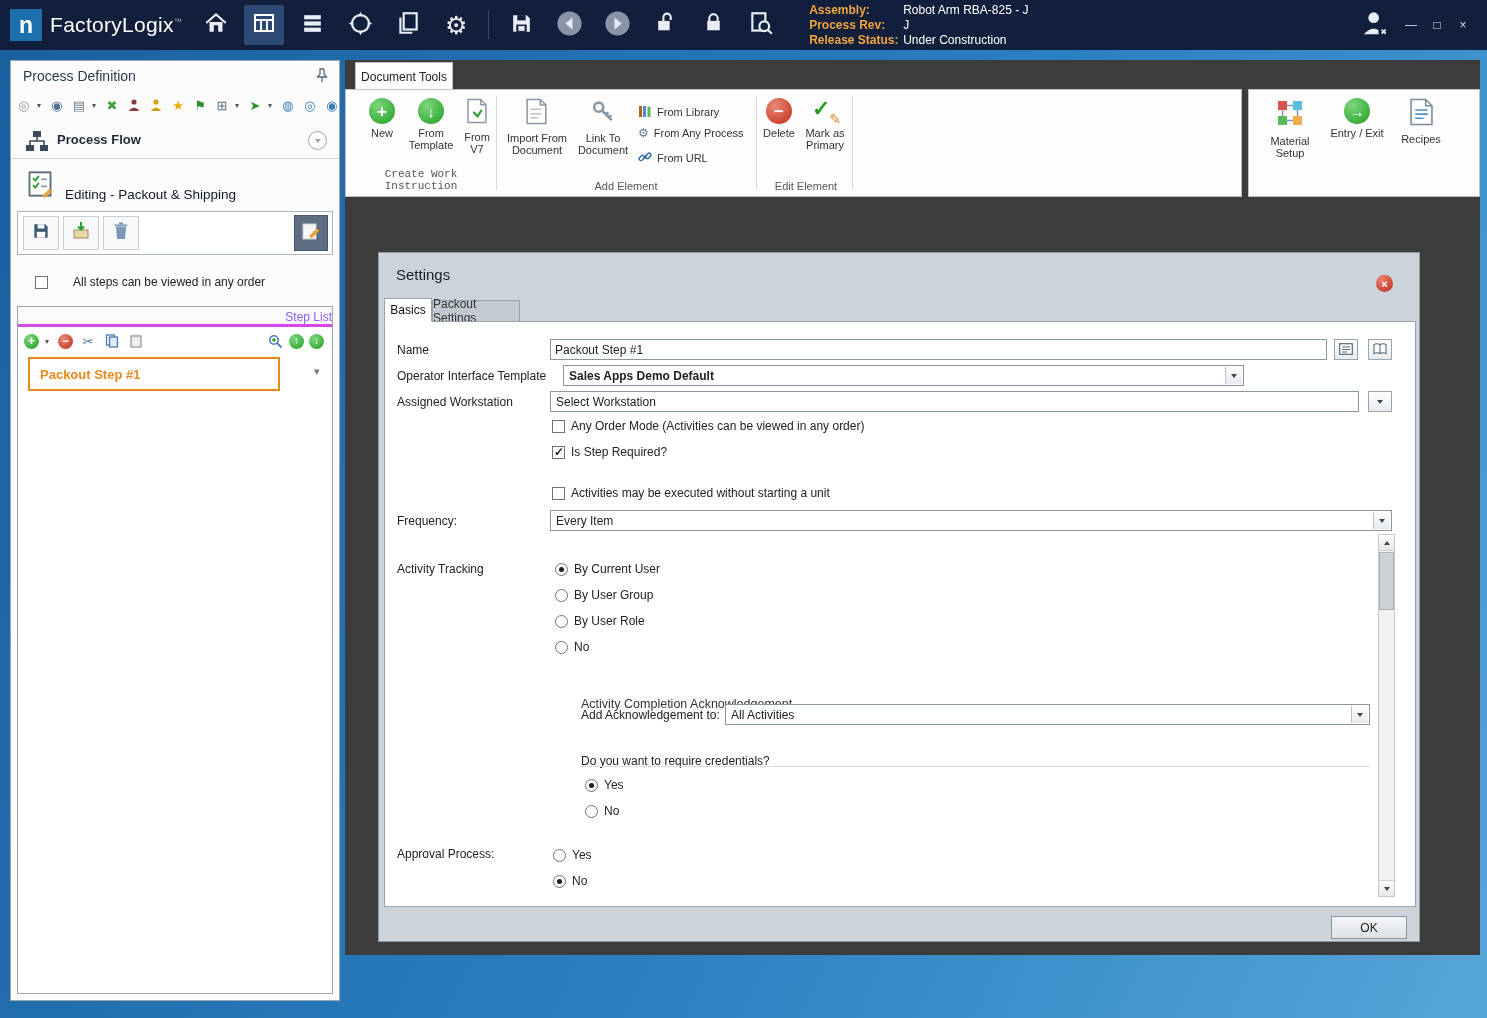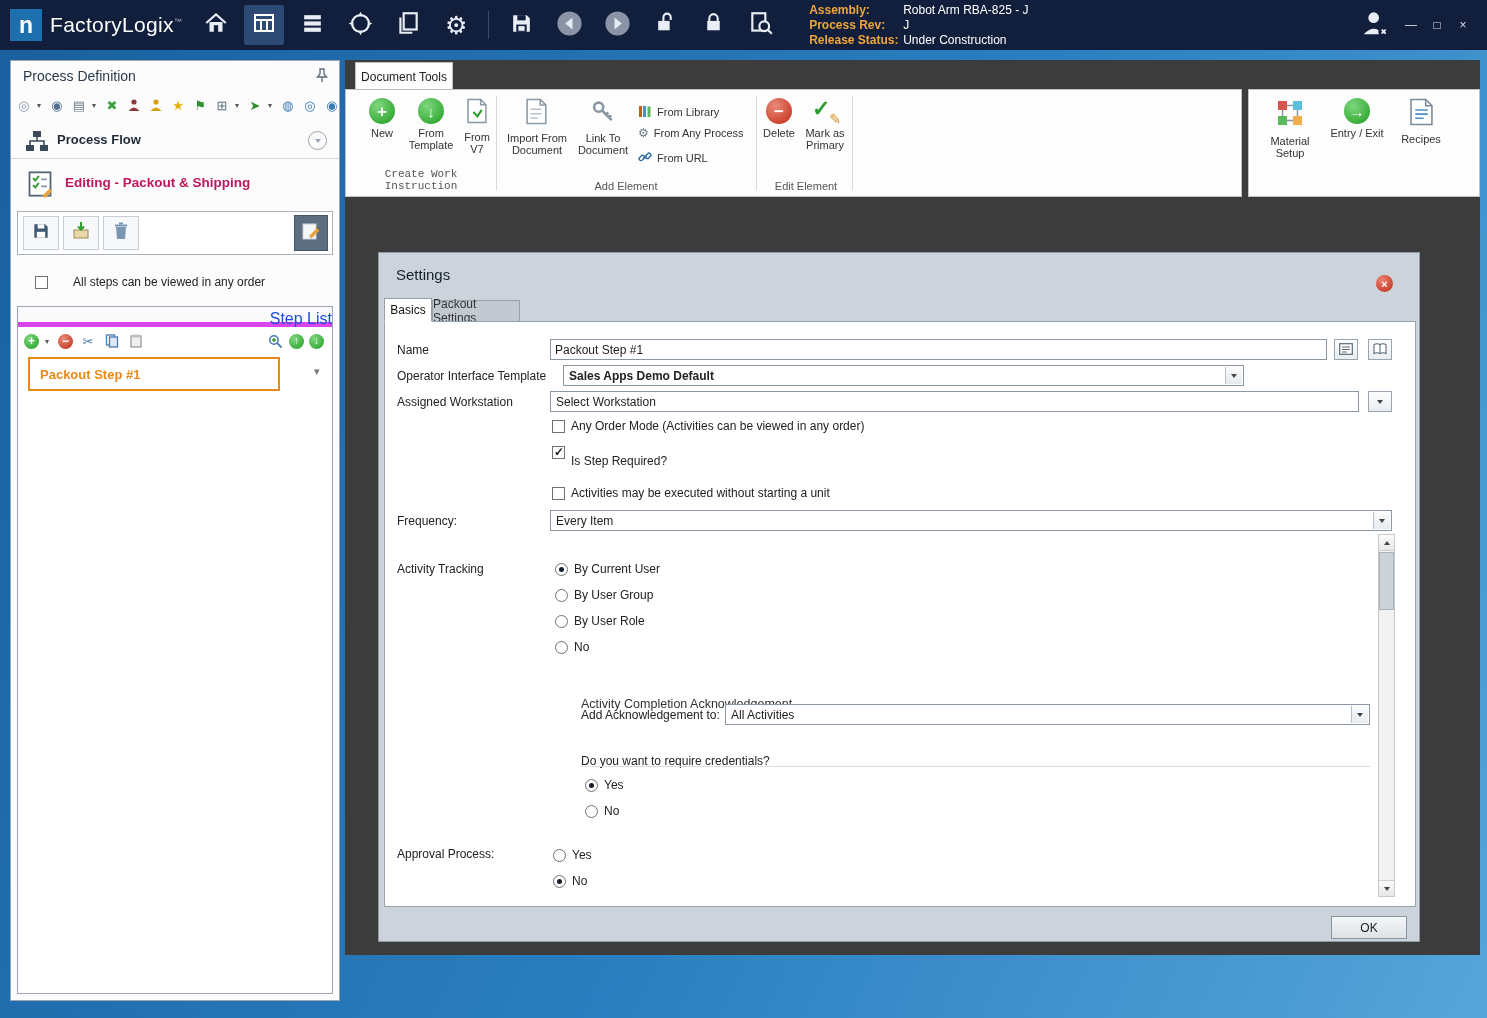--- a/index.html
+++ b/index.html
@@ -24,27 +24,27 @@
 
 .lpanel{position:absolute;left:10px;top:60px;width:330px;height:941px;background:#fcfcfc;border:1px solid #9aa6b2;text-align:right;}
 .lp-title{position:absolute;left:12px;top:7px;font-size:14px;color:#2a3a4a;}
 .lp-toolbar{position:absolute;left:4px;top:32px;height:24px;display:flex;align-items:center;gap:4px;}
 .mini{width:18px;height:18px;display:inline-flex;align-items:center;justify-content:center;font-size:13px;line-height:1;}
 .dd{font-size:8px;color:#555;width:7px;display:inline-flex;}
 .lp-flowrow{position:absolute;left:0;top:62px;width:328px;height:36px;border-bottom:1px solid #d5d5d5;}
 .lp-flowlabel{position:absolute;left:46px;top:9px;font-size:13px;font-weight:bold;color:#1f2a36;}
 .expand-circ{position:absolute;right:12px;top:8px;width:19px;height:19px;border:1.5px solid #9aa6b2;border-radius:50%;display:flex;align-items:center;justify-content:center;color:#9aa6b2;font-size:10px;}
 .lp-editrow{position:absolute;left:0;top:102px;width:328px;height:42px;}
-.lp-editlabel{position:absolute;left:54px;top:12px;font-size:13.5px;font-weight:bold;color:#be185d;}
+.lp-editlabel{position:absolute;left:54px;top:24px;font-size:13.5px;font-weight:normal;color:#0f172a;}
 .lp-btnbox{position:absolute;left:6px;top:150px;width:316px;height:44px;border:1px solid #aab2ba;background:#fff;}
 .lp-btn{position:absolute;top:4px;width:36px;height:34px;border:1px solid #c8ced4;background:#f6f8fa;display:flex;align-items:center;justify-content:center;}
 .lp-btn.pressed{background:#5d6e80;border-color:#46566a;}
 .lp-cbrow{position:absolute;left:24px;top:214px;display:flex;align-items:center;gap:25px;}
 .steplist{position:absolute;left:6px;top:245px;width:316px;height:688px;border:1px solid #9aa6b2;background:#fff;}
-.sl-title{position:absolute;left:0;top:0;width:100%;height:20px;background:#fafafa;border-bottom:5px solid #d946ef;font-size:16px;color:#1d4ed8;padding:3px 0 0 8px;}
+.sl-title{position:absolute;left:0;top:0;width:100%;height:20px;background:#fafafa;border-bottom:3px solid #d946ef;font-size:12px;color:#8b5cf6;padding:3px 0 0 8px;}
 .sl-toolbar{position:absolute;left:6px;top:23px;height:22px;display:flex;align-items:center;gap:6px;}
 .sl-right{position:absolute;right:8px;top:23px;height:22px;display:flex;align-items:center;gap:5px;}
 .ccirc{width:15px;height:15px;border-radius:50%;display:inline-flex;align-items:center;justify-content:center;color:#fff;font-size:12px;font-weight:bold;line-height:1;}
 .green{background:radial-gradient(circle at 35% 30%,#7ed67e,#1f9e1f);}
 .red{background:radial-gradient(circle at 35% 30%,#e88a7a,#c22a12);}
 .step-item{position:absolute;left:10px;top:50px;width:252px;height:34px;border:2px solid #e8891c;background:#fff;display:flex;align-items:center;}
 .step-item span{margin-left:10px;font-size:13px;font-weight:bold;color:#e8891c;}
 .step-chev{position:absolute;left:296px;top:58px;font-size:11px;color:#777;}
 
 .maindark{position:absolute;left:345px;top:60px;width:1135px;height:895px;background:#3c3c3c;}
@@ -479,21 +479,21 @@
         <span>Select Workstation</span>
       </div>
       <div class="sqbtn" style="left:983px;top:69px;">
           <i class="tri"></i>
         </div>
 
       <span class="cb" style="left:167px;top:98px;"></span>
       <span class="flabel" style="left:186px;top:97px;">Any Order Mode (Activities can be viewed in any order)</span>
 
       <span class="cb checked" style="left:167px;top:124px;"></span>
-      <span class="flabel" style="left:186px;top:132px;">Is Step Required?</span>
+      <span class="flabel" style="left:186px;top:123px;">Is Step Required?</span>
 
       <span class="cb" style="left:167px;top:165px;"></span>
       <span class="flabel" style="left:186px;top:164px;">Activities may be executed without starting a unit</span>
 
       <span class="flabel" style="left:12px;top:192px;">Frequency:</span>
       <div class="combo" style="left:165px;top:188px;width:842px;height:21px;">
         <span>Every Item</span>
         <span class="combo-btn">
             <i class="tri"></i>
           </span>

